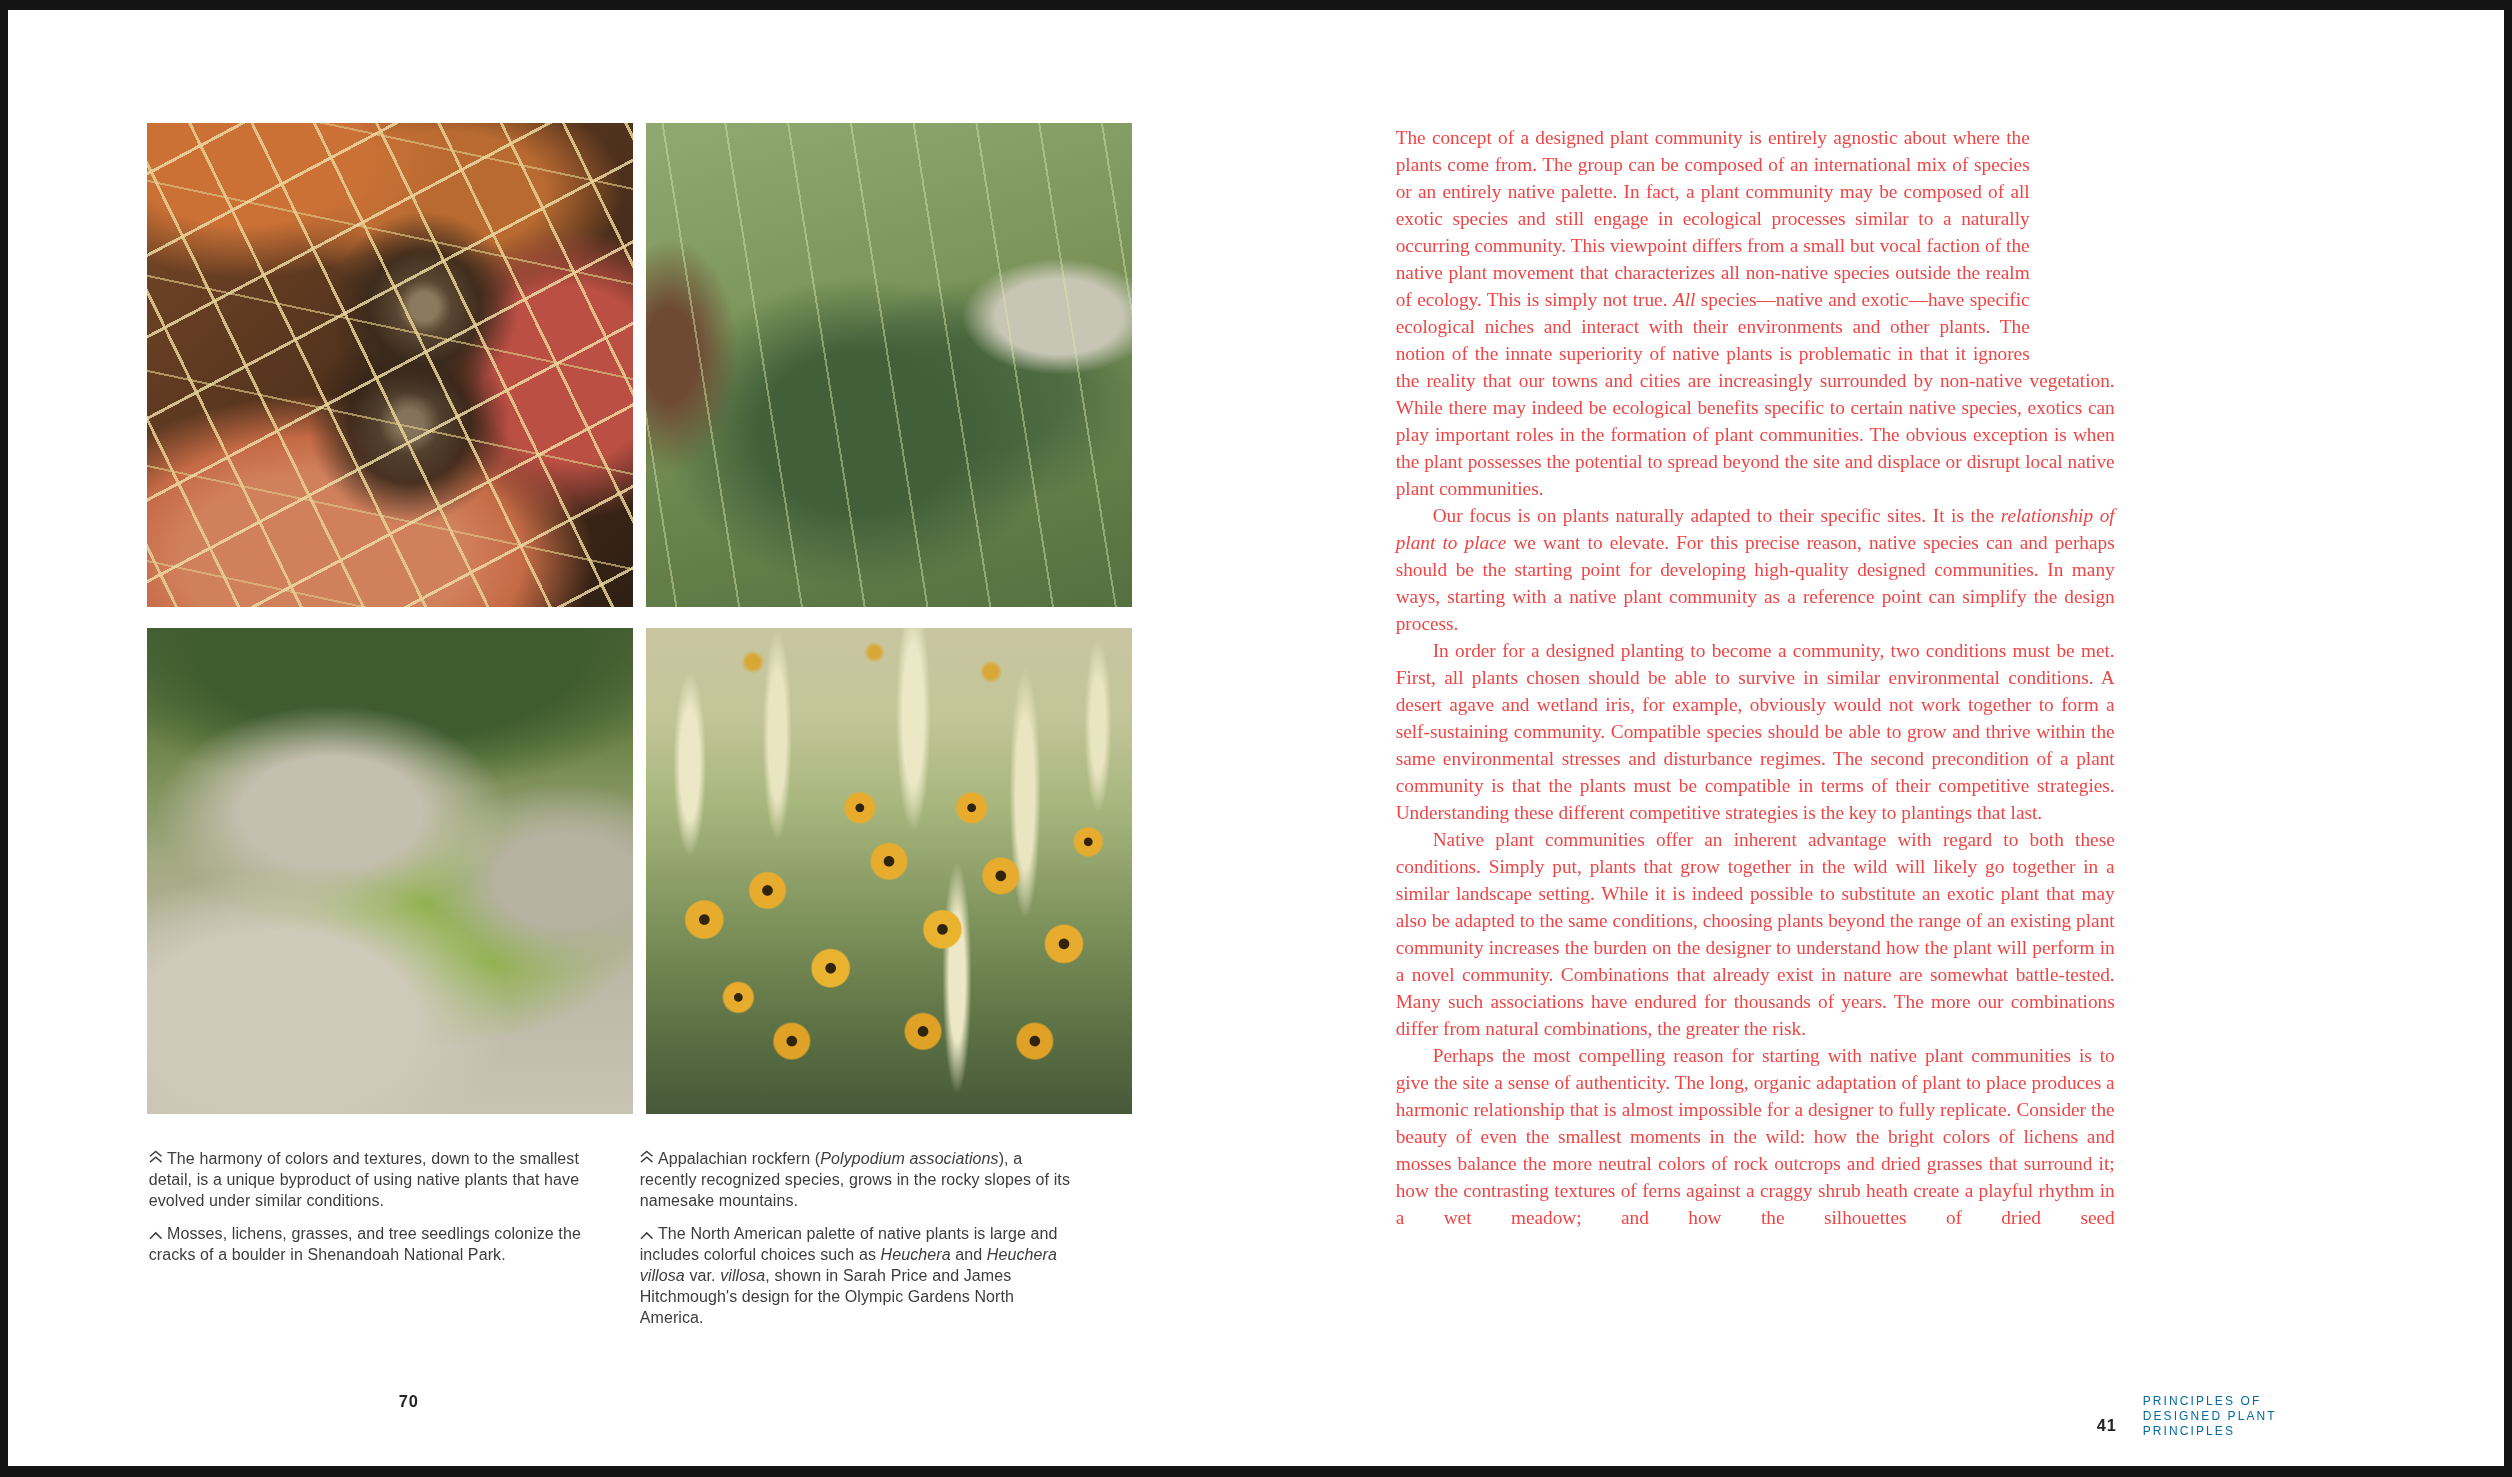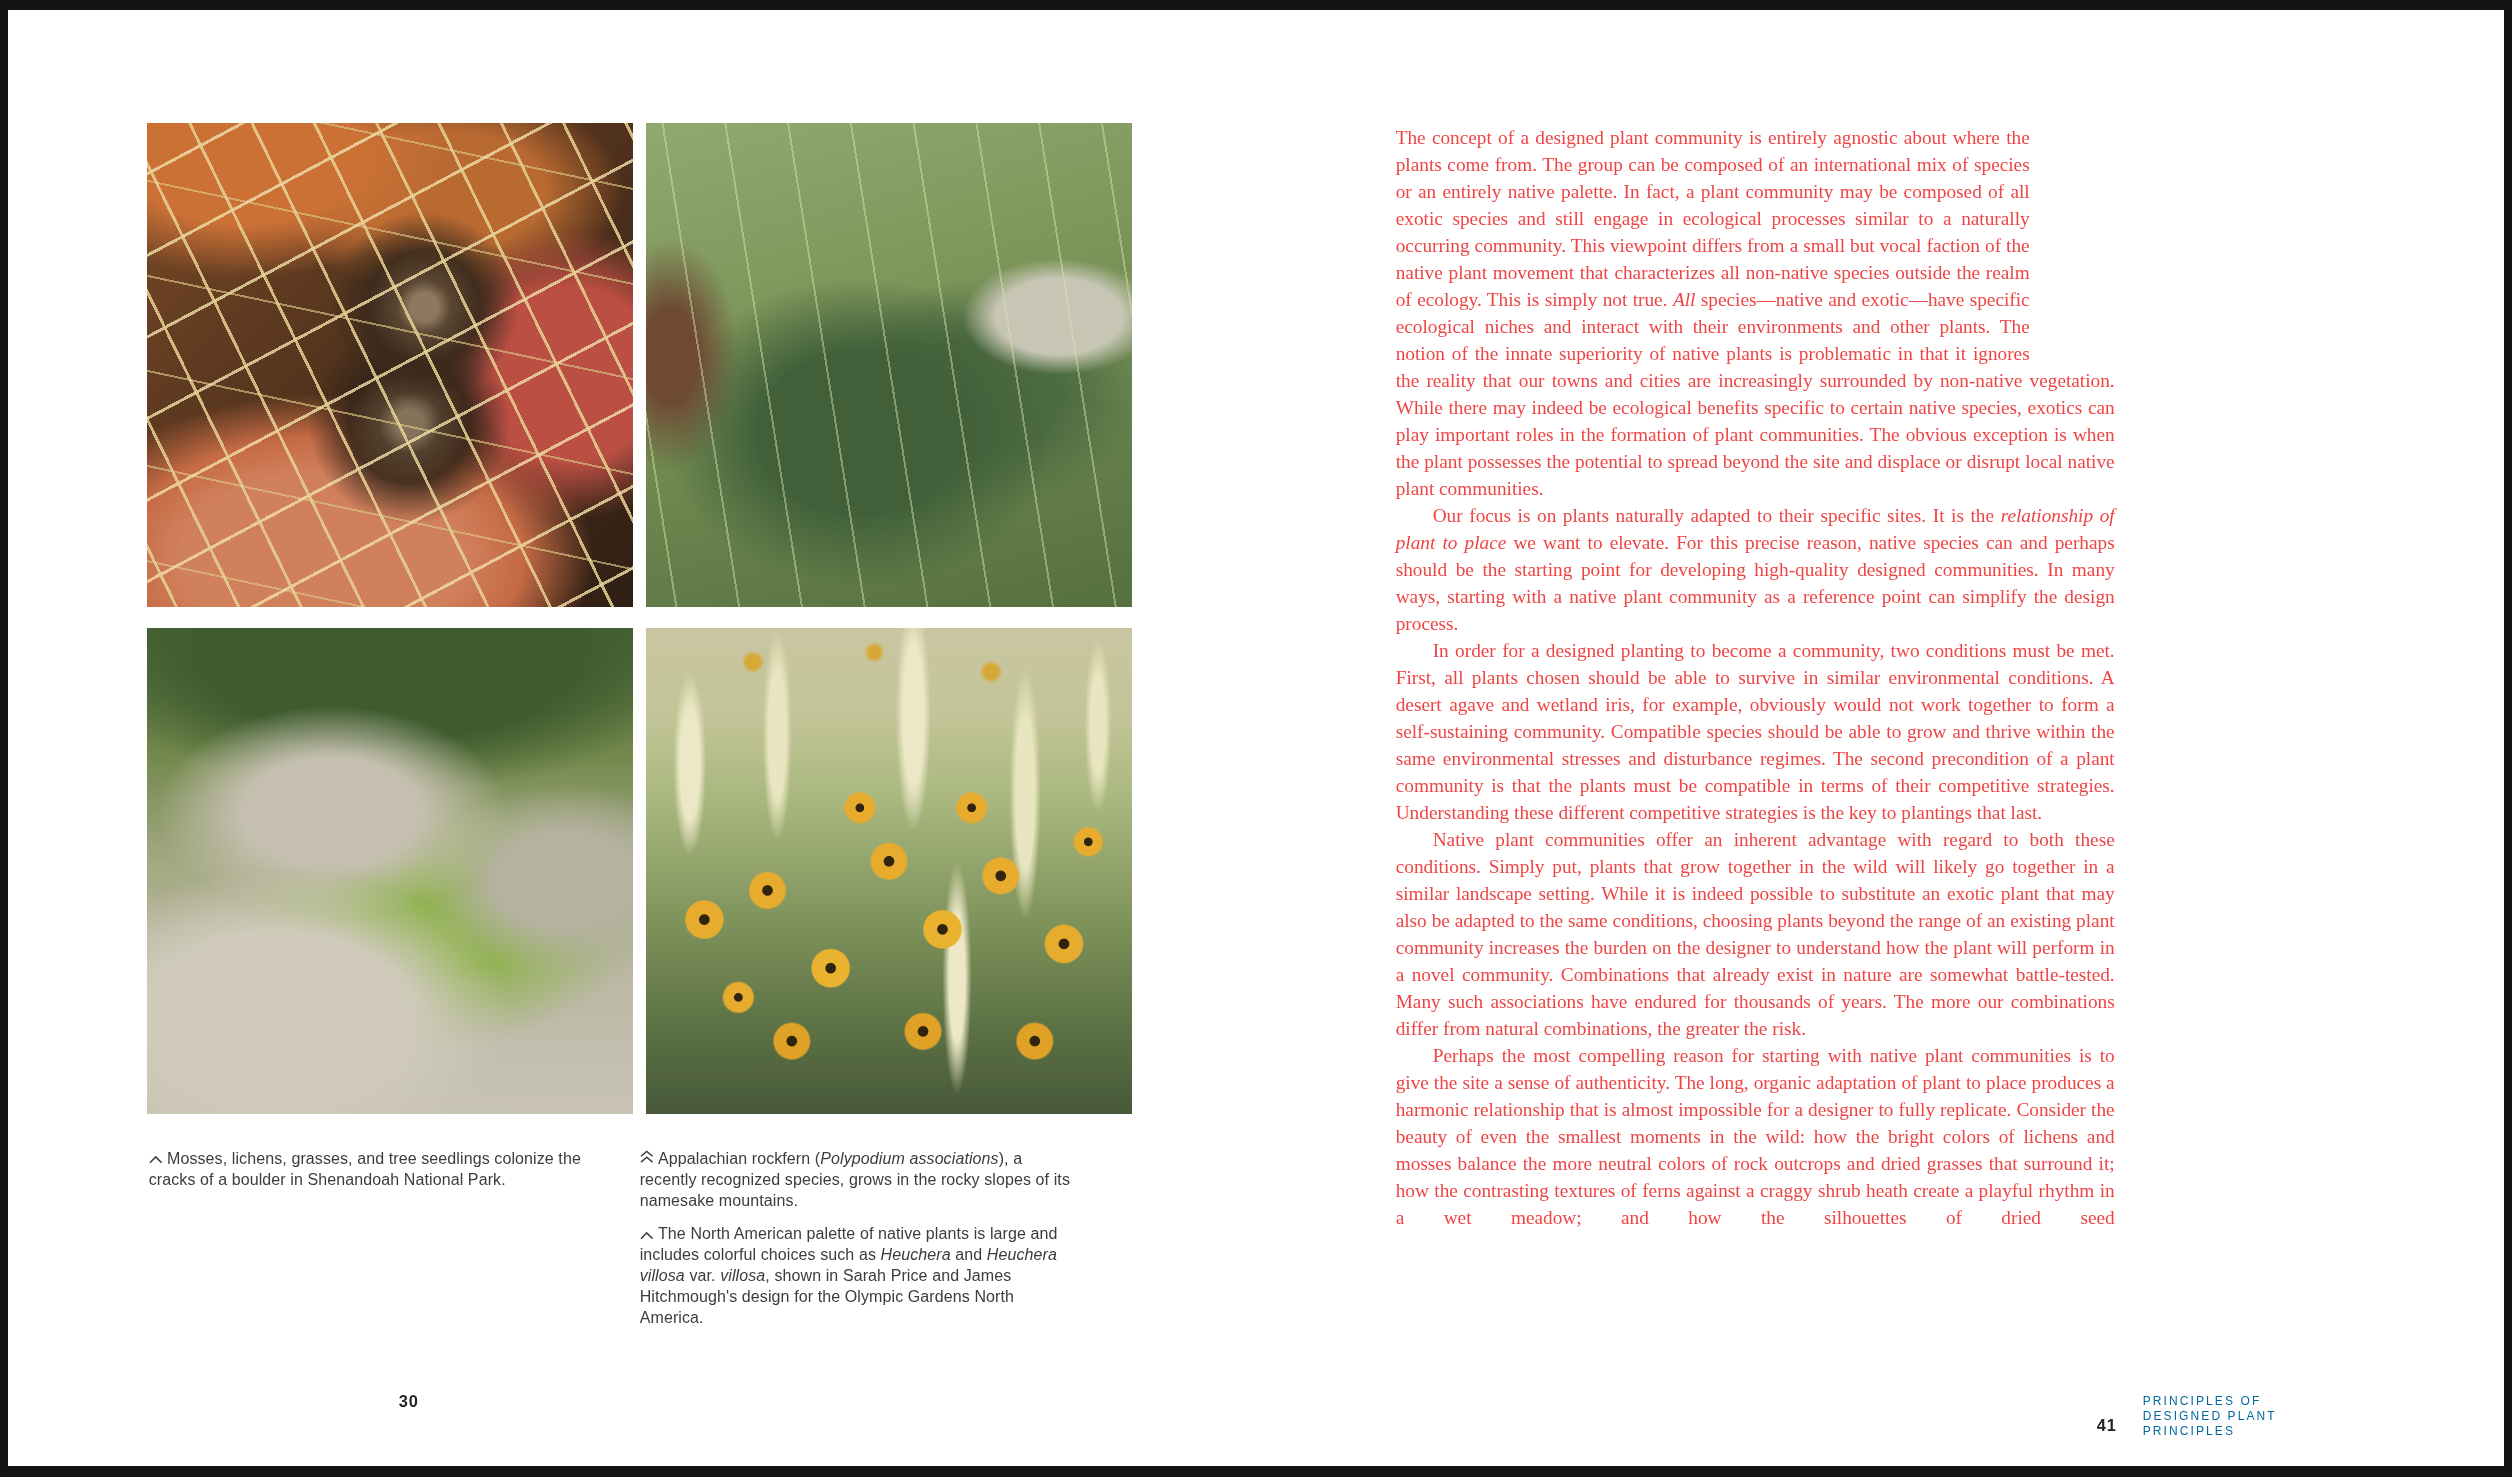--- a/index.html
+++ b/index.html
@@ -114,36 +114,40 @@
 <body>
 
 <div class="page-area">
 
   <div class="photo photo-autumn"></div>
   <div class="photo photo-rockfern"></div>
   <div class="photo photo-boulder"></div>
   <div class="photo photo-rudbeckia"></div>
 
   <div class="cap-col c1">
+    <p class="caption"><span class="chev"><svg width="13.5" height="13.5" viewBox="0 0 14 14">
+            <path d="M1 6.5 L7 1.5 L13 6.5" fill="none" stroke="#3f3f3f" stroke-width="1.6"></path>
+            <path d="M1 12.5 L7 7.5 L13 12.5" fill="none" stroke="#3f3f3f" stroke-width="1.6"></path>
+          </svg></span><span><span>The harmony of colors and textures, down to the smallest detail, is a unique byproduct of using native plants that have evolved under similar conditions.</span></span></p>
     <p class="caption"><span class="chev"><svg width="13.5" height="8.7" viewBox="0 0 14 9">
             <path d="M1 8 L7 2 L13 8" fill="none" stroke="#3f3f3f" stroke-width="1.6"></path>
           </svg></span><span><span>Mosses, lichens, grasses, and tree seedlings colonize the cracks of a boulder in Shenandoah National Park.</span></span></p>
   </div>
 
   <div class="cap-col c2">
     <p class="caption"><span class="chev"><svg width="13.5" height="13.5" viewBox="0 0 14 14">
             <path d="M1 6.5 L7 1.5 L13 6.5" fill="none" stroke="#3f3f3f" stroke-width="1.6"></path>
             <path d="M1 12.5 L7 7.5 L13 12.5" fill="none" stroke="#3f3f3f" stroke-width="1.6"></path>
           </svg></span><span><span>Appalachian rockfern (</span><i>Polypodium associations</i><span>), a recently recognized species, grows in the rocky slopes of its namesake mountains.</span></span></p>
     <p class="caption"><span class="chev"><svg width="13.5" height="8.7" viewBox="0 0 14 9">
             <path d="M1 8 L7 2 L13 8" fill="none" stroke="#3f3f3f" stroke-width="1.6"></path>
           </svg></span><span><span>The North American palette of native plants is large and includes colorful choices such as </span><i>Heuchera</i><span> and </span><i>Heuchera villosa</i><span> var. </span><i>villosa</i><span>, shown in Sarah Price and James Hitchmough's design for the Olympic Gardens North America.</span></span></p>
   </div>
 
-  <div class="folio left">30</div>
+  <div class="folio left">70</div>
 
   <div class="bodycol">
     <p><span class="head-spacer"></span><span><span>The concept of a designed plant community is entirely agnostic about where the plants come from. The group can be composed of an international mix of species or an entirely native palette. In fact, a plant community may be composed of all exotic species and still engage in ecological processes similar to a naturally occurring community. This viewpoint differs from a small but vocal faction of the native plant movement that characterizes all non-native species outside the realm of ecology. This is simply not true. </span><i>All</i><span> species—native and exotic—have specific ecological niches and interact with their environments and other plants. The notion of the innate superiority of native plants is problematic in that it ignores the reality that our towns and cities are increasingly surrounded by non-native vegetation. While there may indeed be ecological benefits specific to certain native species, exotics can play important roles in the formation of plant communities. The obvious exception is when the plant possesses the potential to spread beyond the site and displace or disrupt local native plant communities.</span></span></p>
     <p class="indent"><span><span>Our focus is on plants naturally adapted to their specific sites. It is the </span><i>relationship of plant to place</i><span> we want to elevate. For this precise reason, native species can and perhaps should be the starting point for developing high-quality designed communities. In many ways, starting with a native plant community as a reference point can simplify the design process.</span></span></p>
     <p class="indent"><span><span>In order for a designed planting to become a community, two conditions must be met. First, all plants chosen should be able to survive in similar environmental conditions. A desert agave and wetland iris, for example, obviously would not work together to form a self-sustaining community. Compatible species should be able to grow and thrive within the same environmental stresses and disturbance regimes. The second precondition of a plant community is that the plants must be compatible in terms of their competitive strategies. Understanding these different competitive strategies is the key to plantings that last.</span></span></p>
     <p class="indent"><span><span>Native plant communities offer an inherent advantage with regard to both these conditions. Simply put, plants that grow together in the wild will likely go together in a similar landscape setting. While it is indeed possible to substitute an exotic plant that may also be adapted to the same conditions, choosing plants beyond the range of an existing plant community increases the burden on the designer to understand how the plant will perform in a novel community. Combinations that already exist in nature are somewhat battle-tested. Many such associations have endured for thousands of years. The more our combinations differ from natural combinations, the greater the risk.</span></span></p>
     <p class="indent last"><span><span>Perhaps the most compelling reason for starting with native plant communities is to give the site a sense of authenticity. The long, organic adaptation of plant to place produces a harmonic relationship that is almost impossible for a designer to fully replicate. Consider the beauty of even the smallest moments in the wild: how the bright colors of lichens and mosses balance the more neutral colors of rock outcrops and dried grasses that surround it; how the contrasting textures of ferns against a craggy shrub heath create a playful rhythm in a wet meadow; and how the silhouettes of dried seed</span></span></p>
   </div>
 
 

